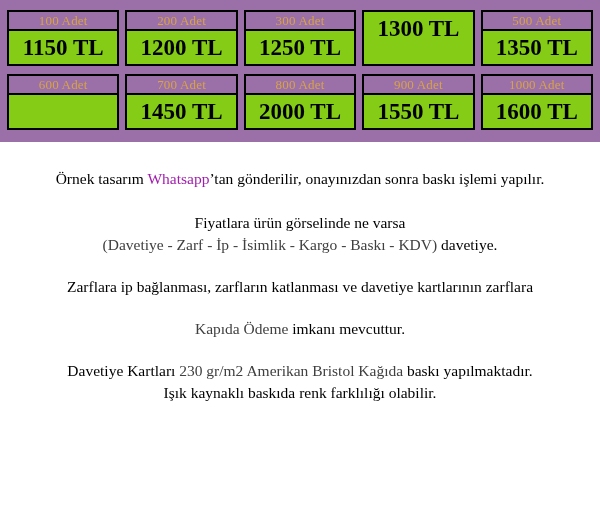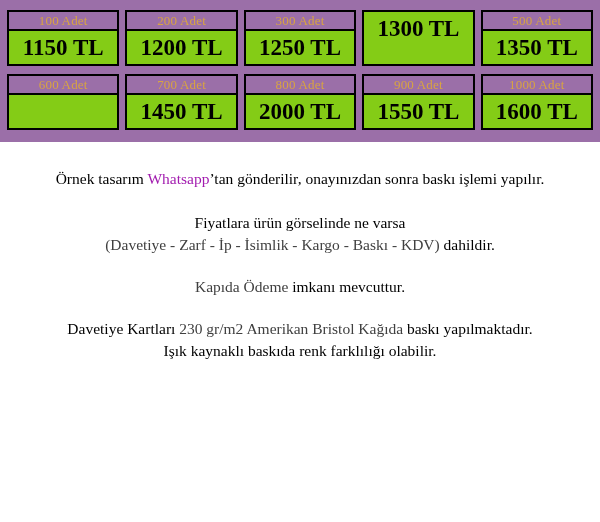--- a/index.html
+++ b/index.html
@@ -141,24 +141,25 @@
 </div>
 
 <div id="notes">
 
   <p class="note note-1">
     <span>Örnek tasarım </span><span class="hl-wa">Whatsapp</span><span>’tan gönderilir, onayınızdan sonra baskı işlemi yapılır.</span>
   </p>
 
   <p class="note note-2">
     <span class="inner-line">Fiyatlara ürün görselinde ne varsa</span>
-    <span class="inner-line"><span class="hl">(Davetiye - Zarf - İp - İsimlik - Kargo - Baskı - KDV)</span><span> dahildir.</span></span>
+    <span class="inner-line"><span class="hl">(Davetiye - Zarf - İp - İsimlik - Kargo - Baskı - KDV)</span><span> davetiye.</span></span>
   </p>
 
   <p class="note note-3">
+    <span class="inner-line">Zarflara ip bağlanması, zarfların katlanması ve davetiye kartlarının zarflara</span>
   </p>
 
   <p class="note note-4">
     <span class="hl">Kapıda Ödeme</span><span> imkanı mevcuttur.</span>
   </p>
 
   <p class="note note-5">
     <span class="inner-line"><span>Davetiye Kartları </span><span class="hl">230 gr/m2 Amerikan Bristol Kağıda</span><span> baskı yapılmaktadır.</span></span>
     <span class="inner-line">Işık kaynaklı baskıda renk farklılığı olabilir.</span>
   </p>

